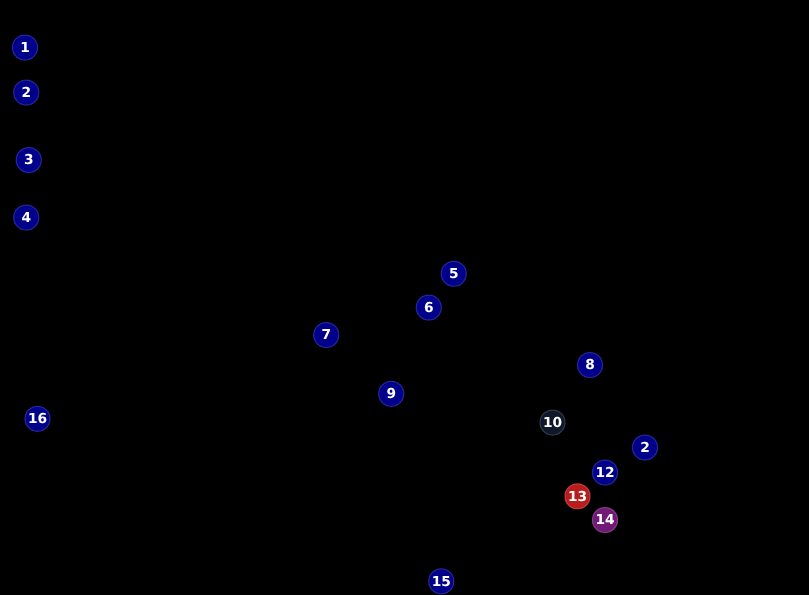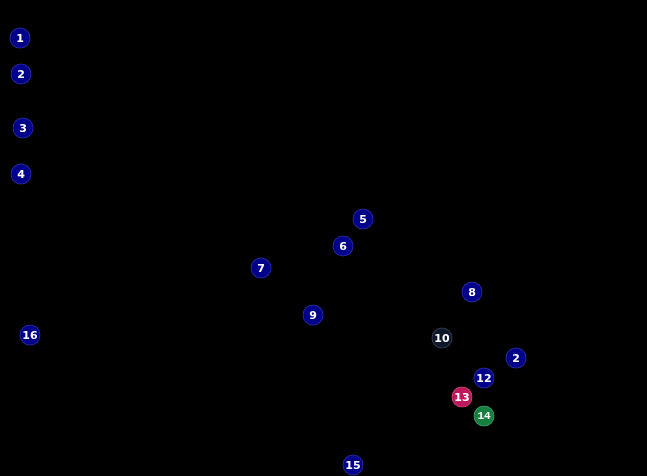--- a/index.html
+++ b/index.html
@@ -43,18 +43,18 @@
       <div class="mark" style="left: 23px; top: 128px; background: rgb(0, 0, 139); color: rgb(255, 255, 255);">3</div>
       <div class="mark" style="left: 21px; top: 174px; background: rgb(0, 0, 139); color: rgb(255, 255, 255);">4</div>
       <div class="mark" style="left: 363px; top: 219px; background: rgb(0, 0, 139); color: rgb(255, 255, 255);">5</div>
       <div class="mark" style="left: 343px; top: 246px; background: rgb(0, 0, 139); color: rgb(255, 255, 255);">6</div>
       <div class="mark" style="left: 261px; top: 268px; background: rgb(0, 0, 139); color: rgb(255, 255, 255);">7</div>
       <div class="mark" style="left: 472px; top: 292px; background: rgb(0, 0, 139); color: rgb(255, 255, 255);">8</div>
       <div class="mark" style="left: 313px; top: 315px; background: rgb(0, 0, 139); color: rgb(255, 255, 255);">9</div>
       <div class="mark" style="left: 442px; top: 338px; background: #0f172a; color: rgb(255, 255, 255);">10</div>
       <div class="mark" style="left: 516px; top: 358px; background: rgb(0, 0, 139); color: rgb(255, 255, 255);">2</div>
       <div class="mark" style="left: 484px; top: 378px; background: rgb(0, 0, 139); color: rgb(255, 255, 255);">12</div>
-      <div class="mark" style="left: 462px; top: 397px; background: #be185d; color: rgb(255, 255, 255);">13</div>
-      <div class="mark" style="left: 484px; top: 416px; background: #15803d; color: rgb(255, 255, 255); font-family: Liberation Mono, monospace;">14</div>
+      <div class="mark" style="left: 462px; top: 397px; background: #b91c1c; color: rgb(255, 255, 255);">13</div>
+      <div class="mark" style="left: 484px; top: 416px; background: #701a75; color: rgb(255, 255, 255);">14</div>
       <div class="mark" style="left: 353px; top: 437px; background: rgb(0, 0, 139); color: rgb(255, 255, 255); margin-top: 28px;">15</div>
       <div class="mark" style="left: 30px; top: 335px; background: rgb(0, 0, 139); color: rgb(255, 255, 255);">16</div>
     </div>
 </div>
 
 </body></html>

